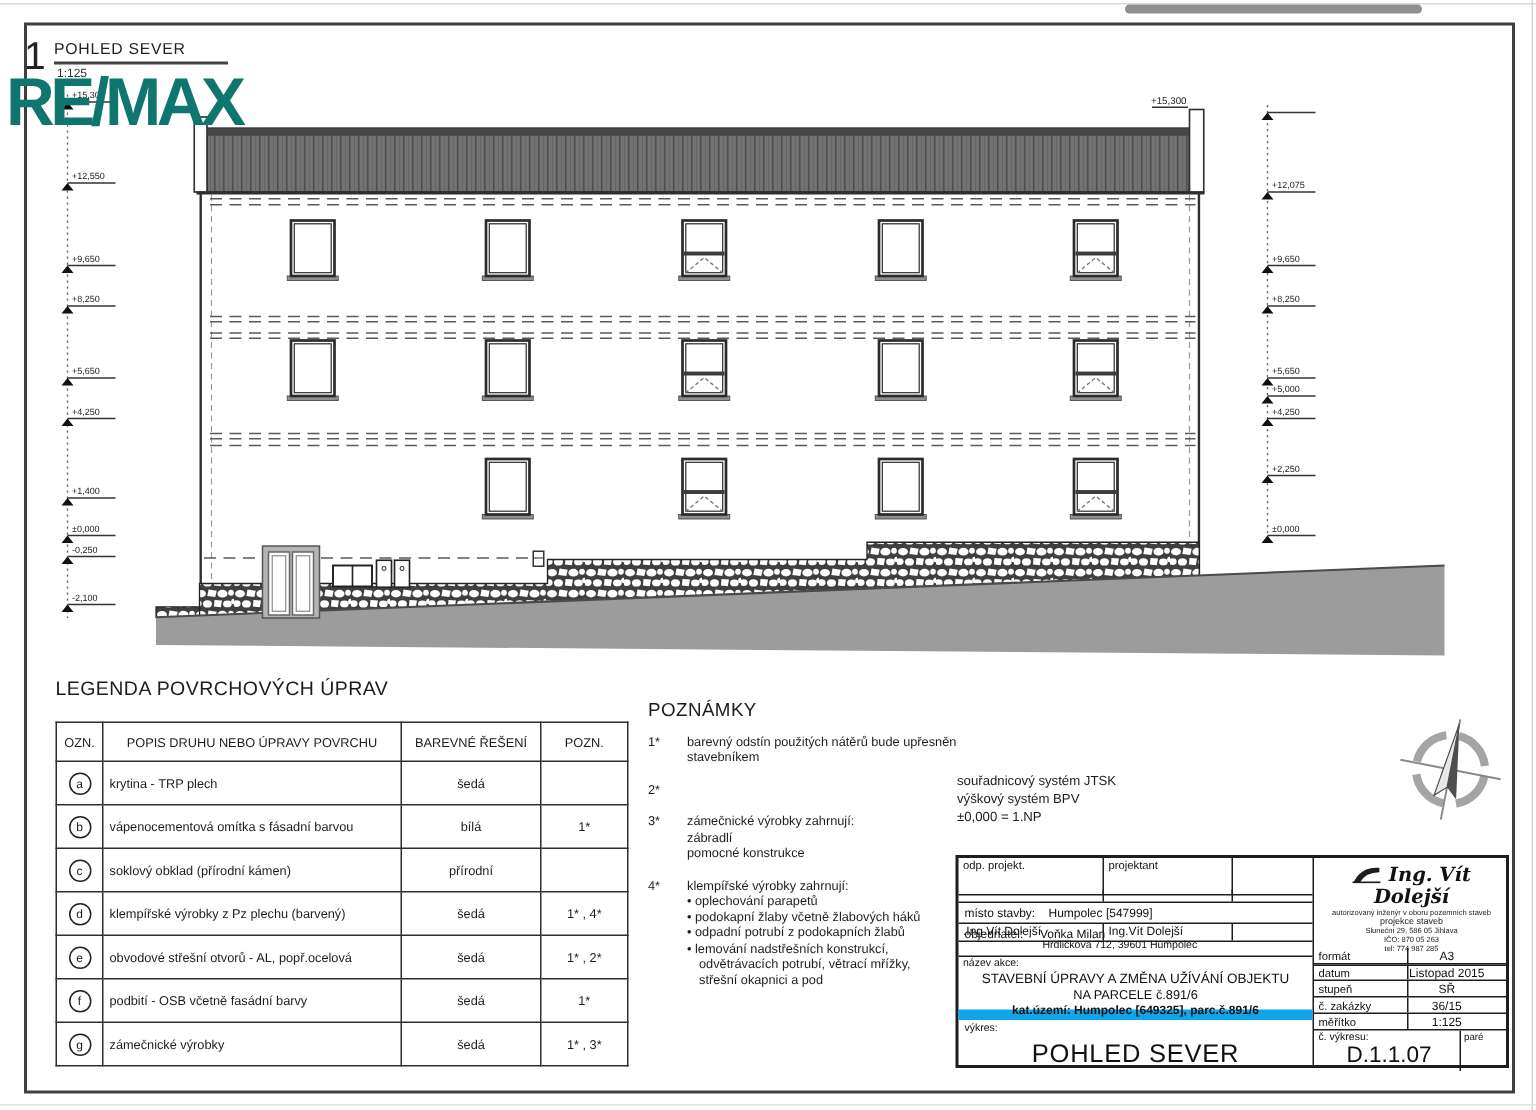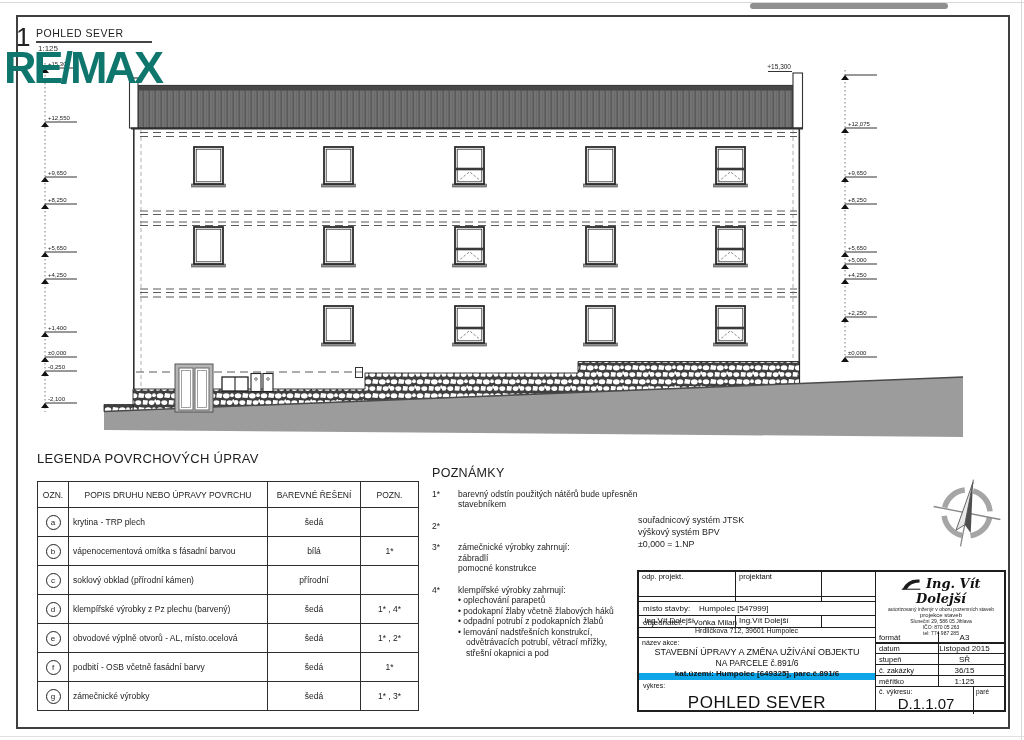--- a/index.html
+++ b/index.html
@@ -360,21 +360,21 @@
           <td class="c"></td>
         </tr>
         <tr class="row">
           <td class="c"><span class="ozn-circle">d</span></td>
           <td>klempířské výrobky z Pz plechu (barvený)</td>
           <td class="c">šedá</td>
           <td class="c">1* , 4*</td>
         </tr>
         <tr class="row">
           <td class="c"><span class="ozn-circle">e</span></td>
-          <td>obvodové výplně otvorů - AL, místo.ocelová</td>
+          <td>obvodové střešní otvorů - AL, popř.ocelová</td>
           <td class="c">šedá</td>
           <td class="c">1* , 2*</td>
         </tr>
         <tr class="row">
           <td class="c"><span class="ozn-circle">f</span></td>
           <td>podbití - OSB včetně fasádní barvy</td>
           <td class="c">šedá</td>
           <td class="c">1*</td>
         </tr>
         <tr class="row">

